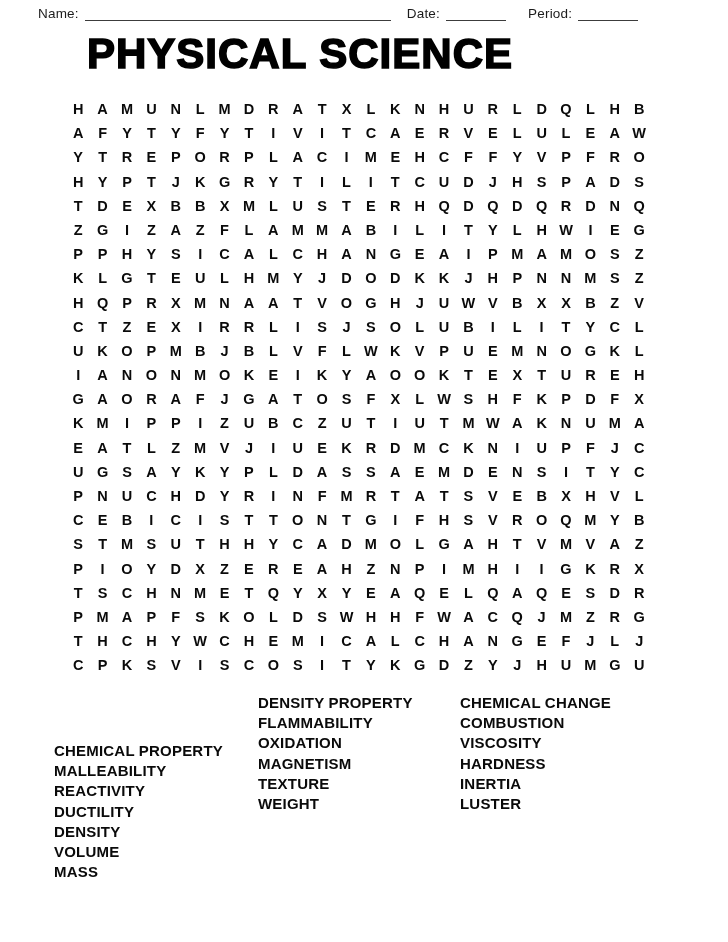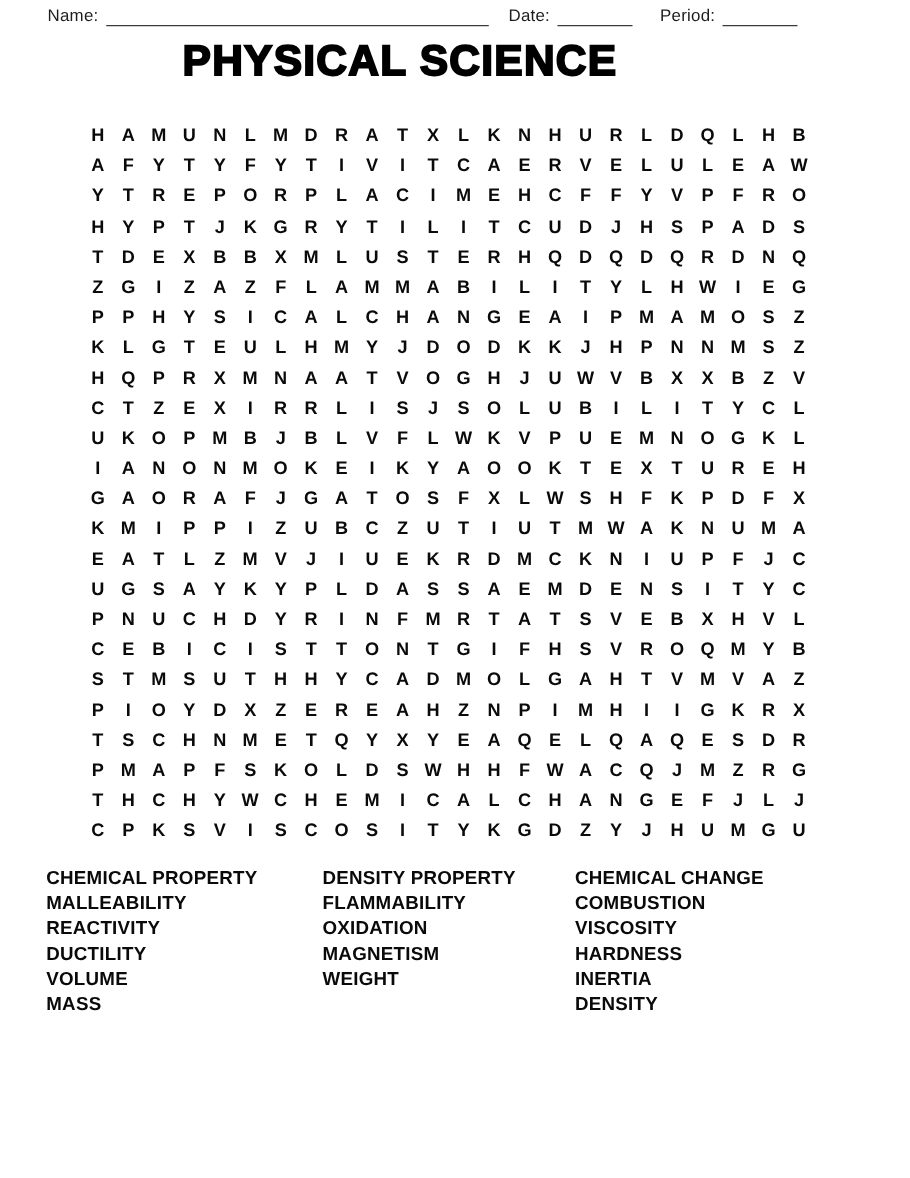--- a/index.html
+++ b/index.html
@@ -16,21 +16,21 @@
     overflow: hidden;
   }
 
   
   .header-row {
     position: absolute;
     top: 5px;
     left: 38px;
     width: 652px;
     display: flex;
-    align-items: flex-start;
+    align-items: center;
     font-size: 13.5px;
     color: #1c1c1c;
     letter-spacing: 0.2px;
   }
   .hdr-label { white-space: nowrap; padding-right: 6px; }
   .blank-line {
     display: inline-block;
     border-bottom: 1.4px solid #3c3c3c;
     height: 15px;
   }
@@ -40,26 +40,25 @@
   .hdr-gap-1 { width: 16px; }
   .hdr-gap-2 { width: 22px; }
 
   
   .title {
     position: absolute;
     top: 30px;
     left: 0;
     width: 600px;
     text-align: center;
-    font-size: 34px;
+    font-size: 42px;
     font-weight: bold;
     letter-spacing: 1px;
     -webkit-text-stroke: 1.6px #000;
     white-space: nowrap;
-    margin-left: 20px;
   }
 
   
   .grid {
     position: absolute;
     top: 97px;
     left: 66px;
   }
   .grid-row { display: flex; height: 24.2px; }
   .grid-cell {
@@ -68,21 +67,21 @@
     line-height: 24.2px;
     text-align: center;
     font-size: 14.5px;
     font-weight: bold;
     color: #0a0a0a;
   }
 
   
   .word-list { position: absolute; top: 693px; left: 0; width: 728px; }
   .word-col  { position: absolute; top: 0; }
-  .word-col-0 { left: 37px;  }
+  .word-col-0 { left: 54px; margin-top: 48px;  }
   .word-col-1 { left: 258px; }
   .word-col-2 { left: 460px; }
   .word-item {
     font-size: 15px;
     font-weight: bold;
     line-height: 20.2px;
     letter-spacing: 0.2px;
     color: #0a0a0a;
     white-space: nowrap;
   }
@@ -729,31 +728,33 @@
       <span class="grid-cell">U</span>
     </div>
   </div>
 
 <div class="word-list">
     <div class="word-col word-col-0">
       <div class="word-item">CHEMICAL PROPERTY</div>
       <div class="word-item">MALLEABILITY</div>
       <div class="word-item">REACTIVITY</div>
       <div class="word-item">DUCTILITY</div>
+      <div class="word-item">DENSITY</div>
       <div class="word-item">VOLUME</div>
       <div class="word-item">MASS</div>
     </div>
     <div class="word-col word-col-1">
       <div class="word-item">DENSITY PROPERTY</div>
       <div class="word-item">FLAMMABILITY</div>
       <div class="word-item">OXIDATION</div>
       <div class="word-item">MAGNETISM</div>
+      <div class="word-item">TEXTURE</div>
       <div class="word-item">WEIGHT</div>
     </div>
     <div class="word-col word-col-2">
       <div class="word-item">CHEMICAL CHANGE</div>
       <div class="word-item">COMBUSTION</div>
       <div class="word-item">VISCOSITY</div>
       <div class="word-item">HARDNESS</div>
       <div class="word-item">INERTIA</div>
-      <div class="word-item">DENSITY</div>
+      <div class="word-item">LUSTER</div>
     </div>
   </div>
 
 </body></html>

